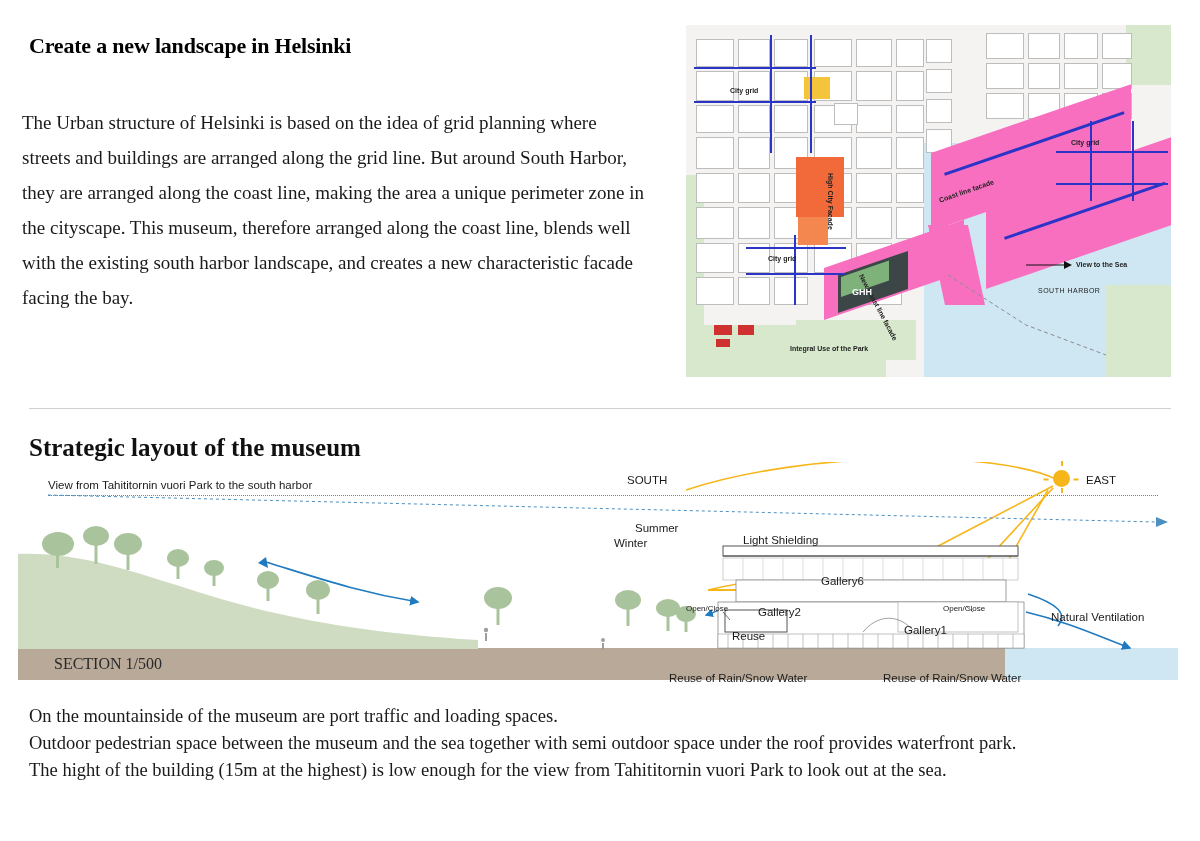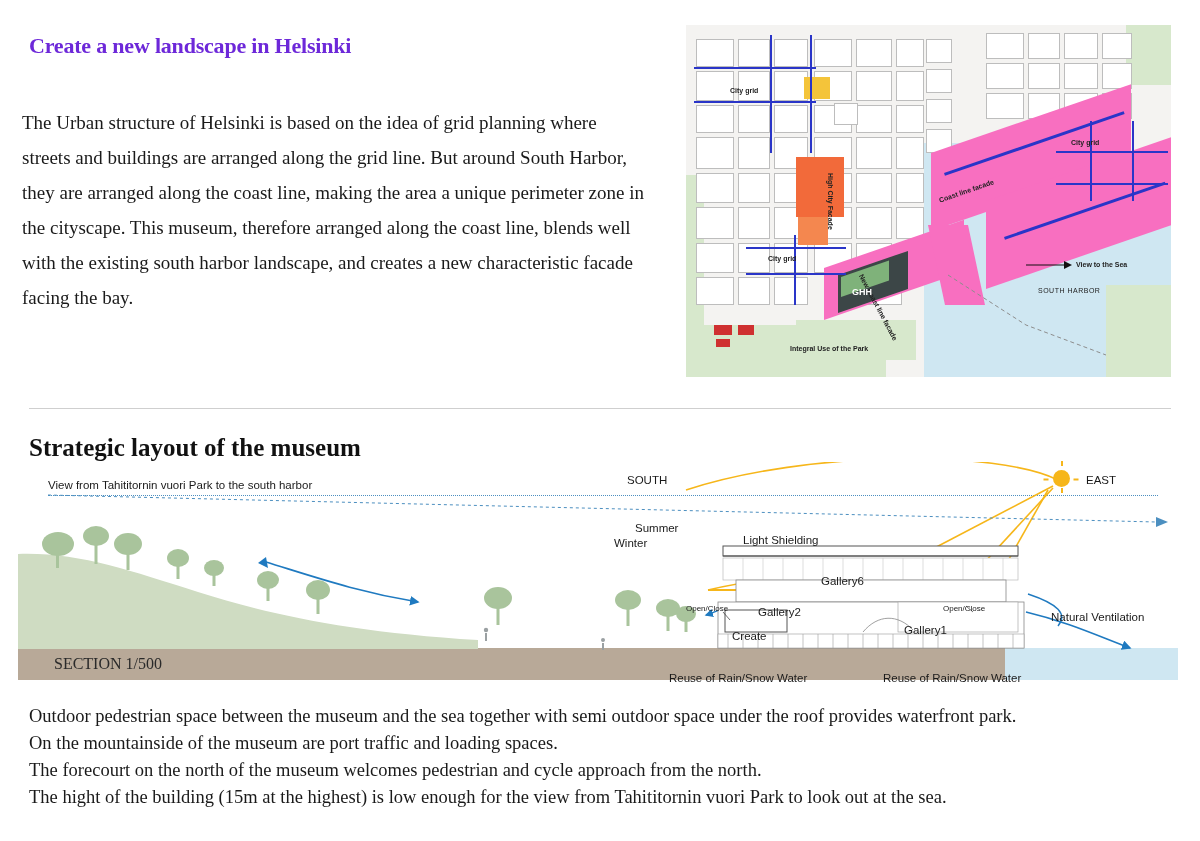--- a/index.html
+++ b/index.html
@@ -17,21 +17,21 @@
   }
 
   
   #top-heading {
     position: absolute;
     left: 29px;
     top: 33px;
     font-size: 22px;
     font-weight: bold;
     letter-spacing: -0.2px;
-    color: #6d28d9;
+    color: #000000;
   }
   #intro-paragraph {
     position: absolute;
     left: 22px;
     top: 105px;
     width: 625px;
     font-size: 19px;
     line-height: 35px;
     color: #1a1a1a;
   }
@@ -473,26 +473,25 @@
 
   <div class="fig-text" style="left:30px;top:17px;">View from Tahititornin vuori Park to the south harbor</div>
   <div class="fig-text" style="left:609px;top:12px;">SOUTH</div>
   <div class="fig-text" style="left:1068px;top:12px;">EAST</div>
   <div class="fig-text" style="left:617px;top:60px;">Summer</div>
   <div class="fig-text" style="left:596px;top:75px;">Winter</div>
   <div class="fig-text" style="left:725px;top:72px;">Light Shielding</div>
   <div class="fig-text" style="left:803px;top:113px;">Gallery6</div>
   <div class="fig-text" style="left:740px;top:144px;">Gallery2</div>
   <div class="fig-text" style="left:886px;top:162px;">Gallery1</div>
-  <div class="fig-text" style="left:714px;top:168px;">Create</div>
+  <div class="fig-text" style="left:714px;top:168px;">Reuse</div>
   <div class="fig-text tiny" style="left:668px;top:142px;">Open/Close</div>
   <div class="fig-text tiny" style="left:925px;top:142px;">Open/Close</div>
   <div class="fig-text" style="left:1033px;top:149px;">Natural Ventilation</div>
   <div class="fig-text" style="left:651px;top:210px;">Reuse of Rain/Snow Water</div>
   <div class="fig-text" style="left:865px;top:210px;">Reuse of Rain/Snow Water</div>
 </div>
 
 <div id="closing-text">
+  <div>On the mountainside of the museum are port traffic and loading spaces.</div>
   <div>Outdoor pedestrian space between the museum and the sea together with semi outdoor space under the roof provides waterfront park.</div>
-  <div>On the mountainside of the museum are port traffic and loading spaces.</div>
-  <div>The forecourt on the north of the museum welcomes pedestrian and cycle approach from the north.</div>
   <div>The hight of the building (15m at the highest) is low enough for the view from Tahititornin vuori Park to look out at the sea.</div>
 </div>
 
 </body></html>

